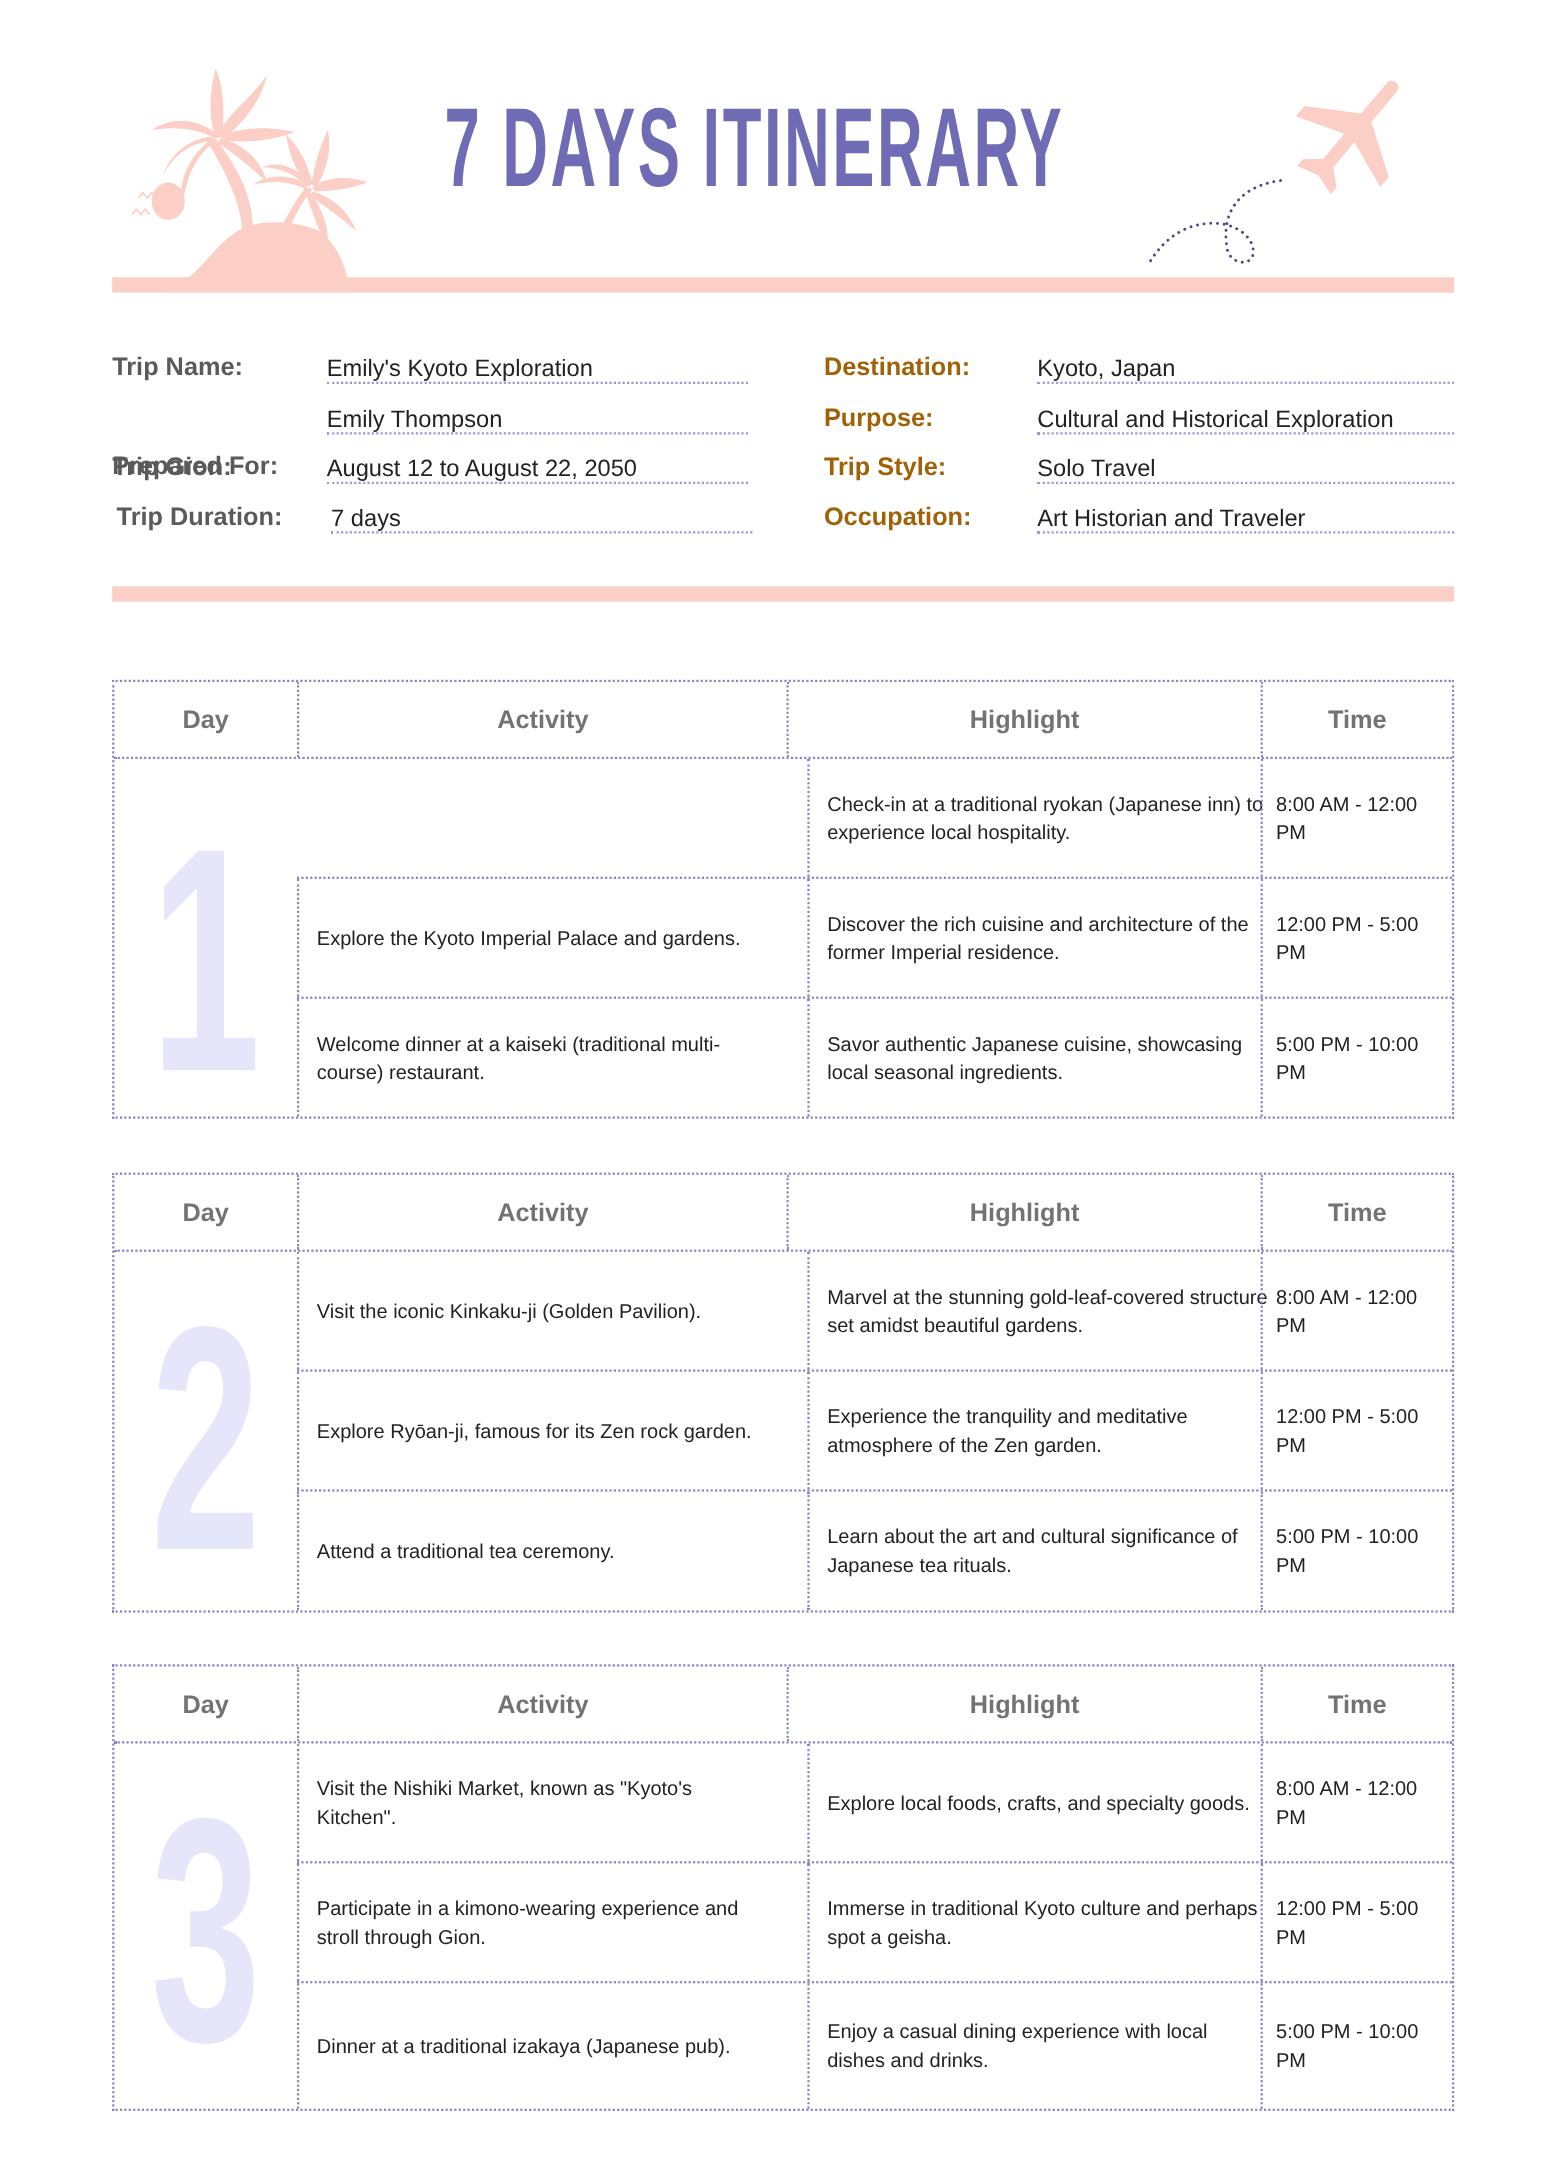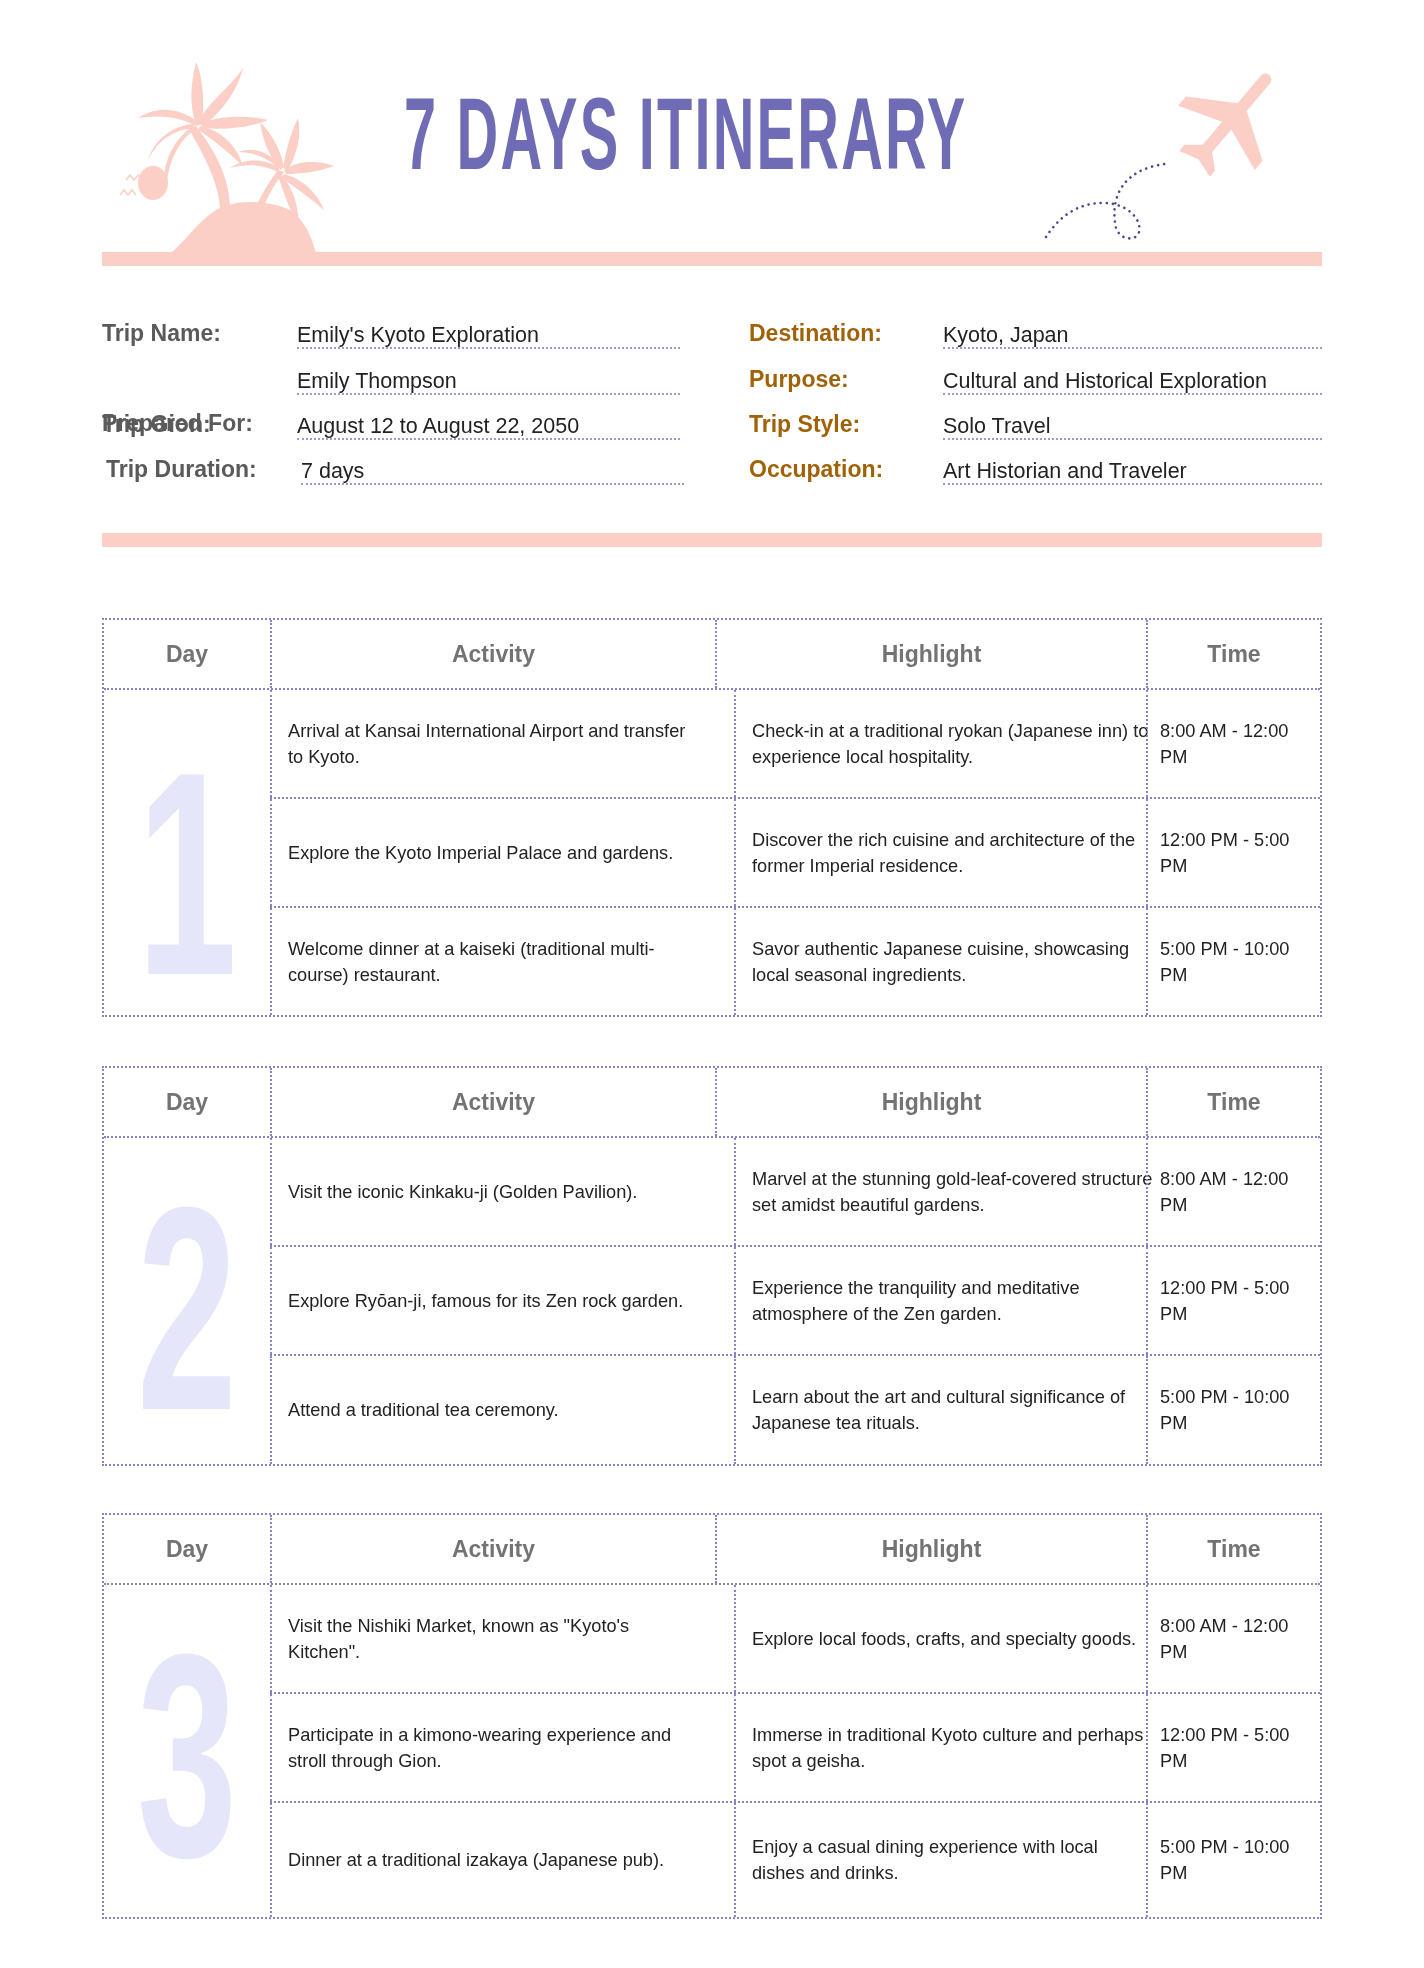--- a/index.html
+++ b/index.html
@@ -183,21 +183,20 @@
     <div class="cell c-day">Day</div>
     <div class="cell c-act">Activity</div>
     <div class="cell c-high">Highlight</div>
     <div class="cell c-time">Time</div>
   </div>
   <div class="day-num-wrap" style="top:70px;">
     <div class="day-num" style="top:38px;">1</div>
   </div>
   <div class="body-rows" style="top:70px;">
     <div class="body-row bordered" style="top:0; height:109px;">
-      <div class="cell b-act">Arrival at Kansai International Airport and transfer to Kyoto.</div>
       <div class="cell b-high">Check-in at a traditional ryokan (Japanese inn) to experience local hospitality.</div>
       <div class="cell b-time">8:00 AM - 12:00 PM</div>
     </div>
     <div class="body-row bordered" style="top:109px; height:109px;">
       <div class="cell b-act">Explore the Kyoto Imperial Palace and gardens.</div>
       <div class="cell b-high">Discover the rich cuisine and architecture of the former Imperial residence.</div>
       <div class="cell b-time">12:00 PM - 5:00 PM</div>
     </div>
     <div class="body-row" style="top:218px; bottom:0;">
       <div class="cell b-act">Welcome dinner at a kaiseki (traditional multi-course) restaurant.</div>

